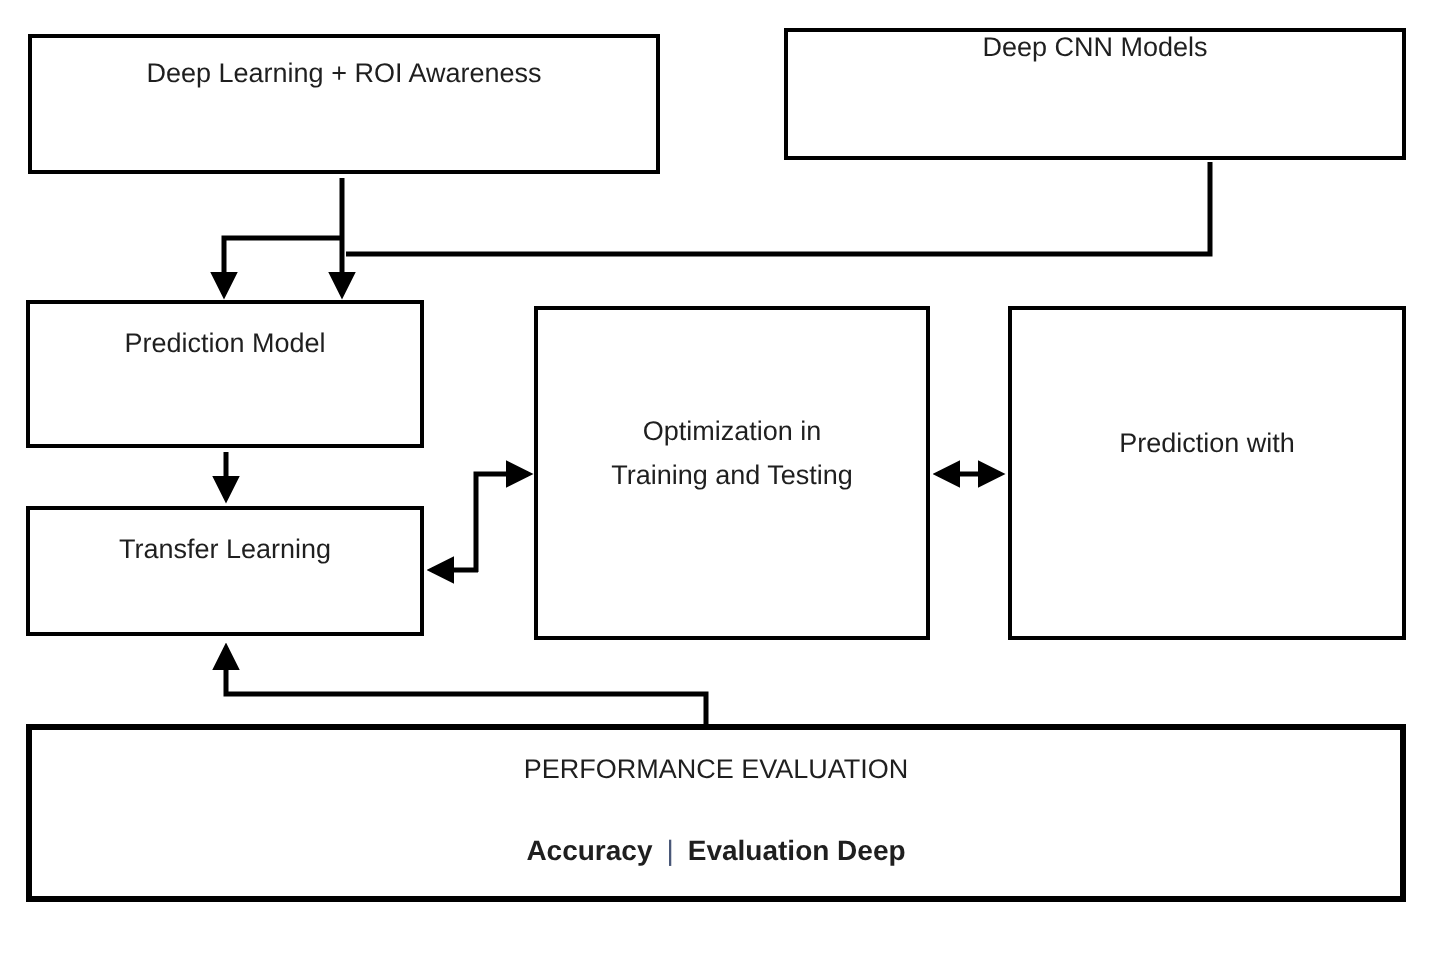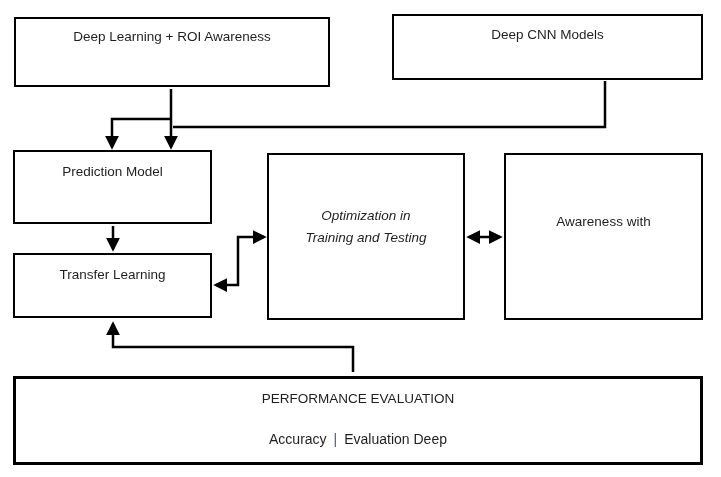--- a/index.html
+++ b/index.html
@@ -25,28 +25,28 @@
     position: absolute;
     border: 2px solid #000000;
     background: #ffffff;
     text-align: center;
     font-size: 13.5px;
     line-height: 22px;
     color: #1f1f1f;
   }
   .box .line { display: block; }
   #box-deep-learning-roi { left: 14px; top: 17px;  width: 316px; height: 70px;  padding-top: 10px; line-height: 16px; }
-  #box-deep-cnn          { left: 392px; top: 14px; width: 311px; height: 66px;  padding-top: 11px; line-height: 16px; }
+  #box-deep-cnn          { left: 392px; top: 14px; width: 311px; height: 66px;  line-height: 16px; }
   #box-plant-leaf        { left: 13px; top: 150px; width: 199px; height: 74px;  padding-top: 9px; }
   #box-transfer          { left: 13px; top: 253px; width: 199px; height: 65px;  padding-top: 12px; line-height: 16px; }
-  #box-optimization      { left: 267px; top: 153px; width: 198px; height: 167px; padding-top: 50px; font-style: italic; }
+  #box-optimization      { left: 267px; top: 153px; width: 198px; height: 167px; padding-top: 50px; }
   #box-evaluation        { left: 504px; top: 153px; width: 199px; height: 167px; padding-top: 56px; }
-  #box-performance       { left: 13px; top: 376px; width: 690px; height: 89px; border-width: 3px; padding-top: 11px; line-height: 18px; }
+  #box-performance       { left: 13px; top: 362px; width: 690px; height: 89px; border-width: 3px; padding-top: 11px; line-height: 18px; }
   #box-performance .metrics { margin-top: 22px; font-size: 14px; }
-  #box-performance .metric  { font-weight: normal; }
+  #box-performance .metric  { font-weight: bold; }
   #box-performance .sep     { font-weight: normal; color: #4a5878; padding: 0 7px; }
 </style>
 </head>
 <body>
 
 <div class="canvas">
 
   <svg class="connector-layer" viewBox="0 0 721 477" xmlns="http://www.w3.org/2000/svg">
     <defs>
       <marker id="arr" viewBox="0 0 10 10" refX="8" refY="5" markerWidth="5.5" markerHeight="5.5" orient="auto-start-reverse">
@@ -86,21 +86,21 @@
   <div class="box" id="box-transfer">
     <span class="line">Transfer Learning</span>
   </div>
 
   <div class="box" id="box-optimization">
     <span class="line">Optimization in</span>
     <span class="line">Training and Testing</span>
   </div>
 
   <div class="box" id="box-evaluation">
-    <span class="line">Awareness with</span>
+    <span class="line">Prediction with</span>
   </div>
 
   <div class="box" id="box-performance">
     <span class="line">PERFORMANCE EVALUATION</span>
     <span class="line metrics">
       <span class="metric">Accuracy</span><span class="sep">|</span><span class="metric">Evaluation Deep</span>
     </span>
   </div>
 
 </div>

